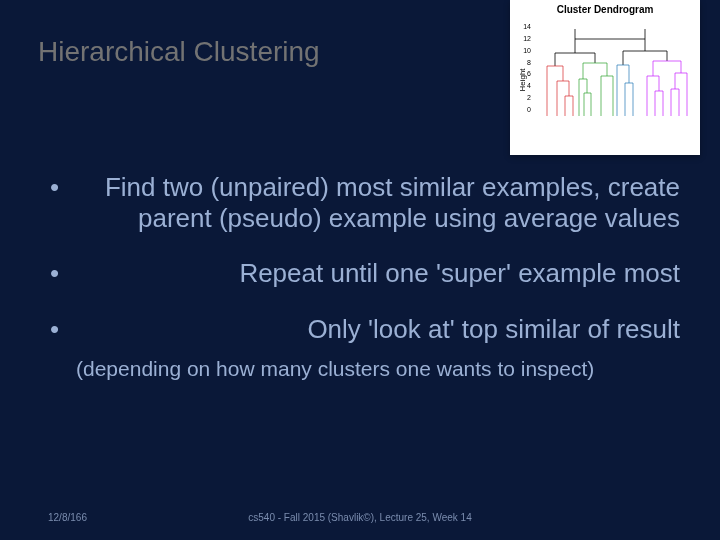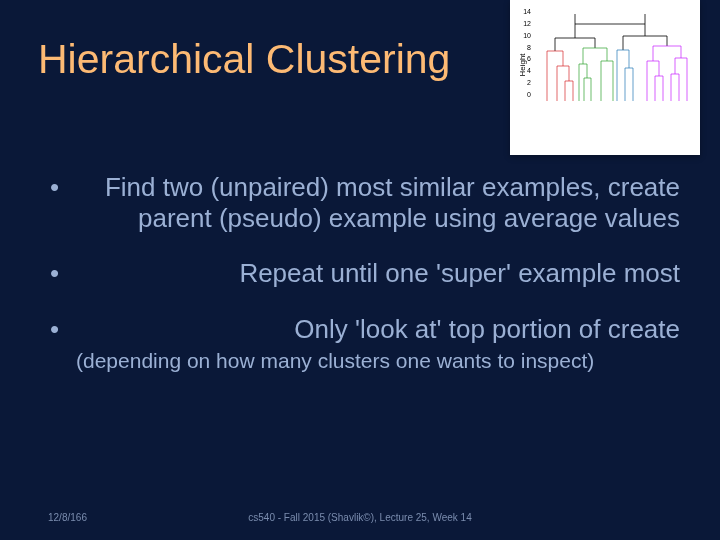--- a/index.html
+++ b/index.html
@@ -9,23 +9,23 @@
     background: #0a1838;
     font-family: Arial, Helvetica, sans-serif;
     color: #8fa3c8;
     position: relative;
     overflow: hidden;
   }
   .title {
     position: absolute;
     top: 36px;
     left: 38px;
-    font-size: 41px;
+    font-size: 28px;
     font-weight: 400;
-    color: #fdba74;
+    color: #737373;
   }
   .dendro-card {
     position: absolute;
     top: 0;
     right: 20px;
     width: 190px;
     height: 155px;
     background: #ffffff;
     box-shadow: 0 2px 6px rgba(0,0,0,0.3);
   }
@@ -87,21 +87,21 @@
   .bullet .dot {
     width: 28px;
     flex: 0 0 28px;
     text-align: left;
     padding-left: 2px;
   }
   .bullet .text { flex: 1; text-align: right; }
   .sub {
     font-size: 21px;
     margin-left: 28px;
-    margin-top: 4px;
+    margin-top: 12px;
     color: #9bb0d4;
   }
   .footer {
     position: absolute;
     bottom: 14px;
     left: 0;
     right: 0;
     height: 18px;
     display: flex;
     align-items: center;
@@ -115,20 +115,21 @@
     transform: translateX(-50%);
     white-space: nowrap;
   }
 </style>
 </head>
 <body>
 
 <div class="title">Hierarchical Clustering</div>
 
 <div class="dendro-card">
+  <div class="dendro-title">Cluster Dendrogram</div>
   <div class="dendro-body">
     <div class="dendro-ylabel">Height</div>
     <div class="dendro-ticks">
       <span>14</span>
       <span>12</span>
       <span>10</span>
       <span>8</span>
       <span>6</span>
       <span>4</span>
       <span>2</span>
@@ -181,21 +182,21 @@
   </div>
   <div class="bullet-group">
     <div class="bullet">
       <span class="dot">•</span>
       <span class="text">Repeat until one 'super' example most</span>
     </div>
   </div>
   <div class="bullet-group">
     <div class="bullet">
       <span class="dot">•</span>
-      <span class="text">Only 'look at' top portion of create</span>
+      <span class="text">Only 'look at' top similar of result</span>
     </div>
     <div class="sub">(depending on how many clusters one wants to inspect)</div>
   </div>
 </div>
 
 <div class="footer">
   <span>12/8/16</span>
   <span class="footer-center">cs540 - Fall 2015 (Shavlik©), Lecture 25, Week 14</span>
   <span>6</span>
 </div>

